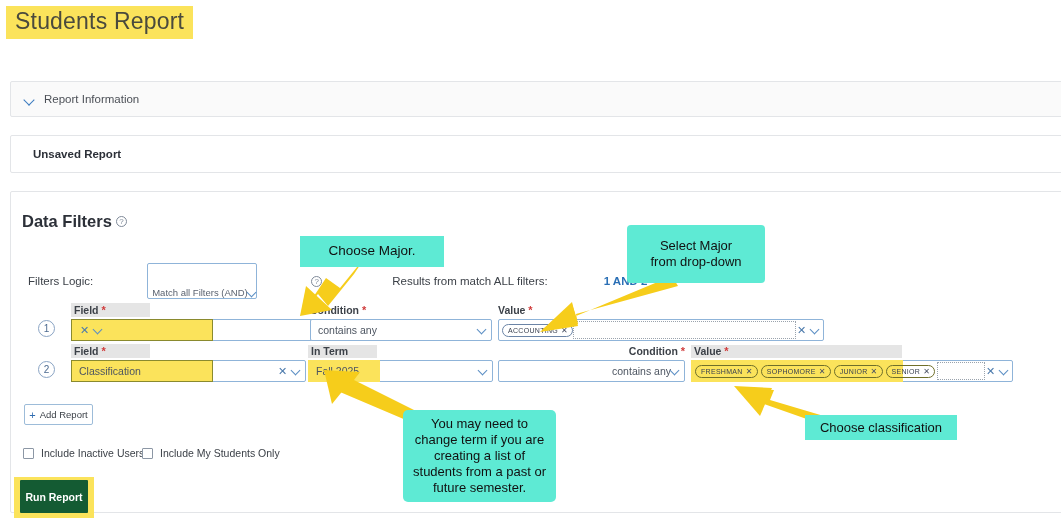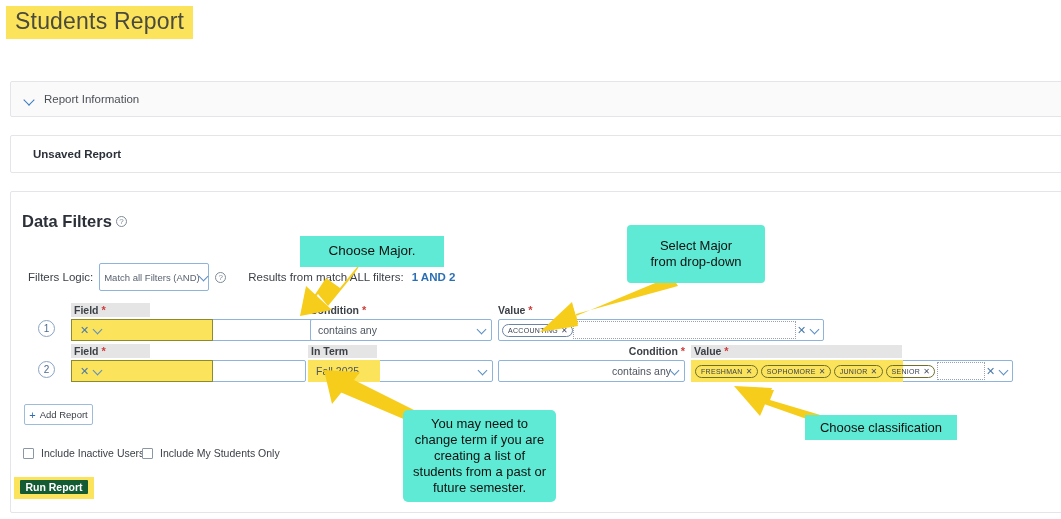--- a/index.html
+++ b/index.html
@@ -59,28 +59,28 @@
   .help-icon {
     display:inline-block; width:11px; height:11px;
     border:1px solid #7f8a99; border-radius:50%;
     font-size:8px; line-height:9px; text-align:center;
     color:#7f8a99; font-weight:normal; vertical-align:3px;
     margin-left:4px;
   }
 
   #filters-logic-row {
     position:absolute; left:28px; top:263px;
-    display:flex; align-items:center; font-size:11.5px; color:#3c4148;
+    display:flex; align-items:center; font-size:11.5px; color:#3c4148;gap:48px;
   }
   #filters-logic-label { margin-right:6px; }
   #filters-logic-select {
-    width:110px; height:28px;
+    width:110px; height:36px;
     border:1px solid #8fb4d9; border-radius:2px;
     background:#fff; font-size:9.5px; color:#5a6270;
-    display:flex; align-items:center; padding:0 4px;
+    display:flex; align-items:flex-end; padding:0 4px;
     position:relative;
   }
   #filters-logic-select .sel-val { flex:1; white-space:nowrap; }
   .mini-chev {
     width:9px; height:9px; position:relative; flex:none;
   }
   .mini-chev::before{
     content:""; position:absolute; left:0px; top:0px;
     width:6px; height:6px;
     border-right:1.4px solid #5b8ec4; border-bottom:1.4px solid #5b8ec4;
@@ -161,21 +161,21 @@
   .cbox {
     width:11px; height:11px; border:1px solid #8c97a5; border-radius:1px;
     background:#fff; margin-right:7px; flex:none;
   }
 
   #run-report-wrap {
     position:absolute; left:14px; top:477px;
     background:#FBE35B; padding:3px 6px 5px 6px;
   }
   #run-report-btn {
-    width:68px; height:14px; background:#145b33;
+    width:68px; height:33px; background:#145b33;
     color:#ffffff; font-size:10.5px; font-weight:bold;
     display:flex; align-items:center; justify-content:center;
     border:none; border-radius:1px;
   }
 
   
   .anno {
     position:absolute; background:#5eead4; color:#111;
     text-align:center; line-height:1.22;
     z-index:40;
@@ -278,20 +278,21 @@
 
 <div class="filter-row" id="filter-row-2">
   <div class="row-number">2</div>
 
   <div class="fld" style="left:71px; top:4px; width:235px;">
     <div class="fld-label">
       <span class="hl" style="padding:1px 44px 1px 3px;"><span>Field</span> <span class="req">*</span></span>
     </div>
     <div class="fld-box">
       <span class="hl-box" style="position:absolute; left:-1px; top:-1px; width:142px; height:22px; border:1px solid #8a8a2e;"></span>
+      <span class="val" style="position:relative; z-index:2;">Classification</span>
       <span class="x-icon" style="position:relative; z-index:2;">✕</span>
       <span class="mini-chev" style="position:relative; z-index:2;"></span>
     </div>
   </div>
 
   <div class="fld" style="left:308px; top:4px; width:185px;">
     <div class="fld-label hl" style="width:69px; padding-left:3px;">In Term</div>
     <div class="fld-box">
       <span class="hl-box" style="position:absolute; left:-1px; top:-1px; width:72px; height:22px; border:none; background:#FBE35B;"></span>
       <span class="val" style="position:relative; z-index:2;">Fall 2025</span>

